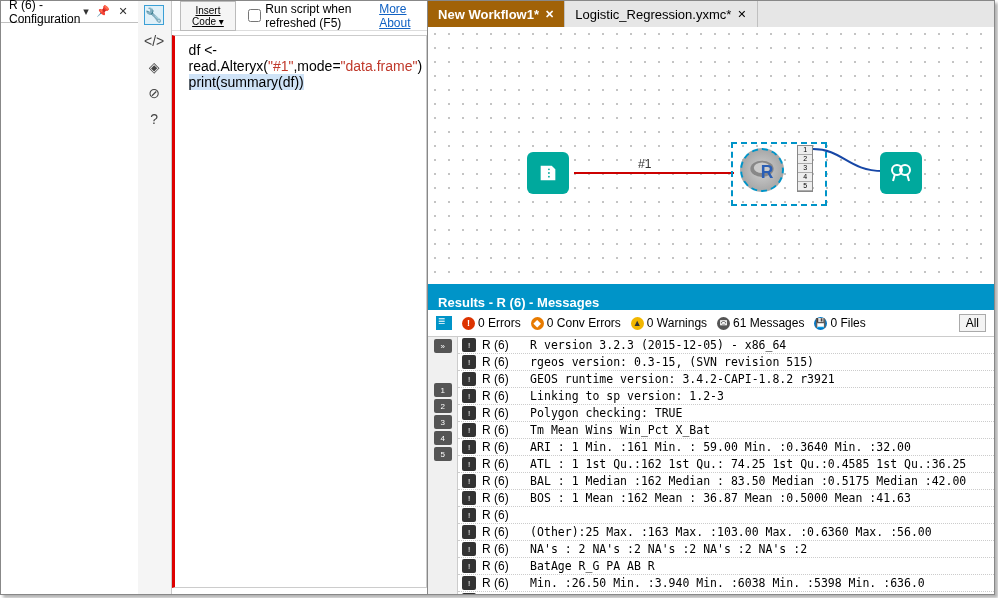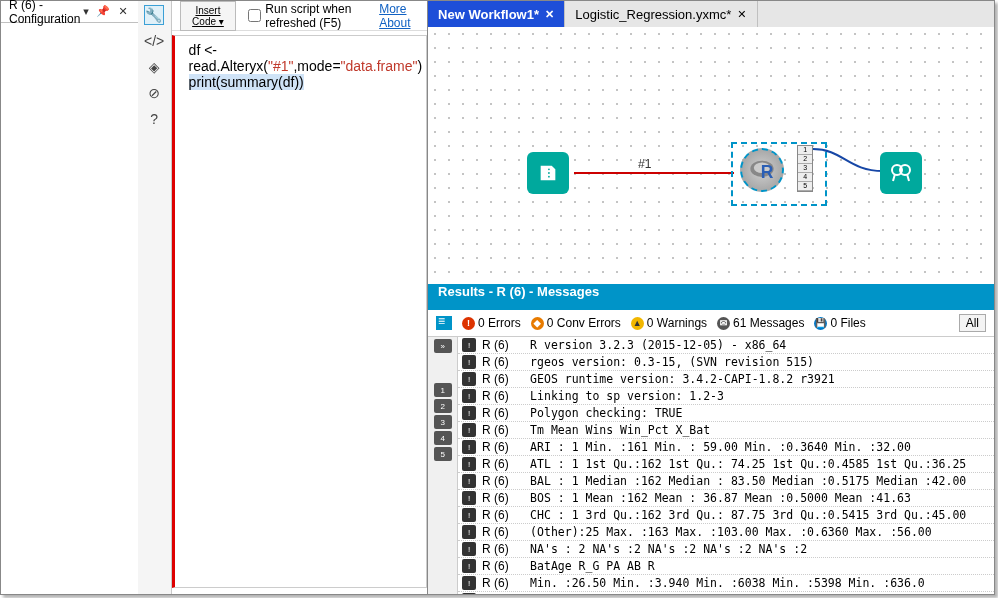--- a/index.html
+++ b/index.html
@@ -17,32 +17,32 @@
 .side-icon.active { background: #e0f0f8; border: 1px solid #3ba0d6; }
 .config-body { display: flex; flex: 1; }
 .insert-btn { border: 1px solid #bbb; padding: 3px 8px; background: #f5f5f5; font-size: 10px; cursor: pointer; text-decoration: underline; }
 .refresh-lbl { display: flex; align-items: center; gap: 4px; font-size: 12px; }
 .more-link { color: #1061c3; text-decoration: underline; cursor: pointer; font-size: 12px; }
 .code-area { flex: 1; padding: 6px 4px 6px 14px; font-family: 'Courier New', monospace; font-size: 14px; position: relative; border: 1px solid #ccc; margin: 4px 0 6px 0; border-left: 3px solid #d00; background: #fff; }
 .code-area .hl { background: #cfe3f7; }
 .code-area .str { color: #c0392b; }
 .tab-strip { height: 26px; display: flex; background: #e6e6e6; }
 .tab { padding: 4px 10px; display: flex; align-items: center; gap: 6px; font-size: 13px; cursor: pointer; border-right: 1px solid #c0c0c0; }
-.tab.active { background: #1d4ed8; color: #fff; font-weight: bold; }
+.tab.active { background: #a16207; color: #fff; font-weight: bold; }
 .tab .close { font-size: 11px; cursor: pointer; }
 .canvas { flex: 1; background-image: radial-gradient(#c4c4c4 1px, transparent 1px); background-size: 14px 14px; position: relative; }
 .node { position: absolute; width: 42px; height: 42px; border-radius: 6px; display: flex; align-items: center; justify-content: center; font-size: 20px; color: #fff; }
 .node.green { background: #00a99d; }
 .r-node { position: absolute; width: 44px; height: 44px; border-radius: 50%; background: radial-gradient(#d0d0d0,#999); display: flex; align-items: center; justify-content: center; border: 2px dashed #0094c8; padding: 6px; }
 .r-node-sel { position: absolute; border: 2px dashed #0094c8; }
 .anchor-stack { position: absolute; width: 16px; display: flex; flex-direction: column; font-size: 7px; text-align: center; border: 1px solid #888; background: #eee; }
 .anchor-stack div { border-bottom: 1px solid #aaa; line-height: 8px; }
 .wire { position: absolute; height: 2px; background: #c00; }
 .wire-label { position: absolute; font-size: 12px; color: #333; background: transparent; }
-.results-header { height: 26px; background: #0094c8; color: #fff; font-weight: bold; display: flex; align-items: flex-start; padding: 0 10px; font-size: 13px; }
+.results-header { height: 26px; background: #0094c8; color: #fff; font-weight: bold; display: flex; align-items: flex-end; padding: 0 10px; font-size: 13px; }
 .results-bar { display: flex; align-items: center; gap: 10px; padding: 4px 8px; font-size: 12px; border-bottom: 1px solid #ccc; background: #fff; flex-wrap: nowrap; }
 .badge { display: inline-flex; align-items: center; gap: 3px; }
 .badge-ico { width: 13px; height: 13px; border-radius: 50%; color: #fff; font-size: 9px; display: inline-flex; align-items: center; justify-content: center; font-weight: bold; }
 .red { background: #d30; }
 .orange { background: #e87b00; }
 .yellow { background: #f2b700; color:#333; }
 .gray { background: #555; }
 .blue-i { background: #0078c8; }
 .results-body { flex: 1; overflow: hidden; display: flex; }
 .results-gutter { width: 30px; background: #f0f0f0; border-right: 1px solid #ccc; display: flex; flex-direction: column; align-items: center; padding-top: 2px; gap: 2px; }
@@ -232,21 +232,20 @@
               <span class="msg-txt">BAL    : 1   Median :162   Median : 83.50   Median :0.5175   Median :42.00</span>
             </div>
             <div class="msg-row">
               <span class="msg-ico">!</span>
               <span class="msg-src">R (6)</span>
               <span class="msg-txt">BOS    : 1   Mean   :162   Mean  : 36.87   Mean   :0.5000   Mean   :41.63</span>
             </div>
             <div class="msg-row">
               <span class="msg-ico">!</span>
               <span class="msg-src">R (6)</span>
-              <span class="msg-txt">CHC    : 1   3rd Qu.:162   3rd Qu.: 87.75   3rd Qu.:0.5415   3rd Qu.:45.00</span>
             </div>
             <div class="msg-row">
               <span class="msg-ico">!</span>
               <span class="msg-src">R (6)</span>
               <span class="msg-txt">(Other):25   Max.   :163   Max.  :103.00   Max.   :0.6360   Max.   :56.00</span>
             </div>
             <div class="msg-row">
               <span class="msg-ico">!</span>
               <span class="msg-src">R (6)</span>
               <span class="msg-txt">NA's   : 2   NA's   :2     NA's  :2        NA's   :2        NA's   :2</span>

